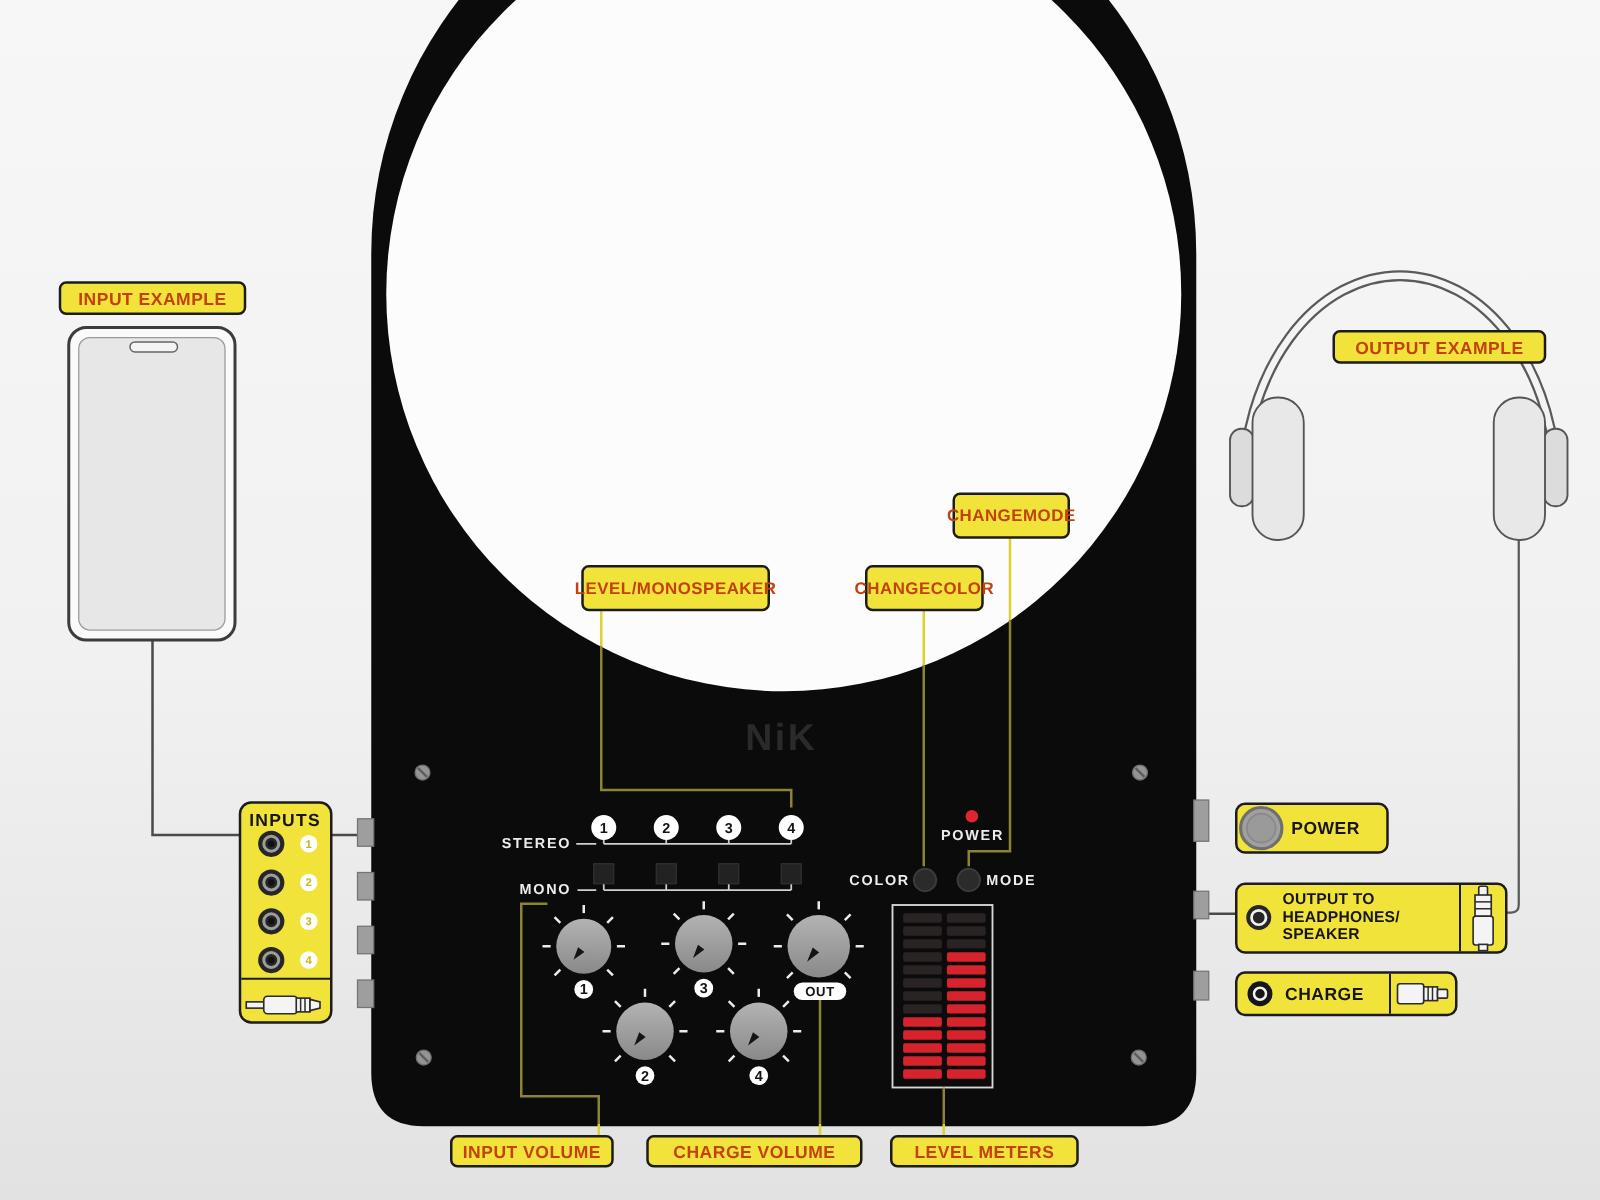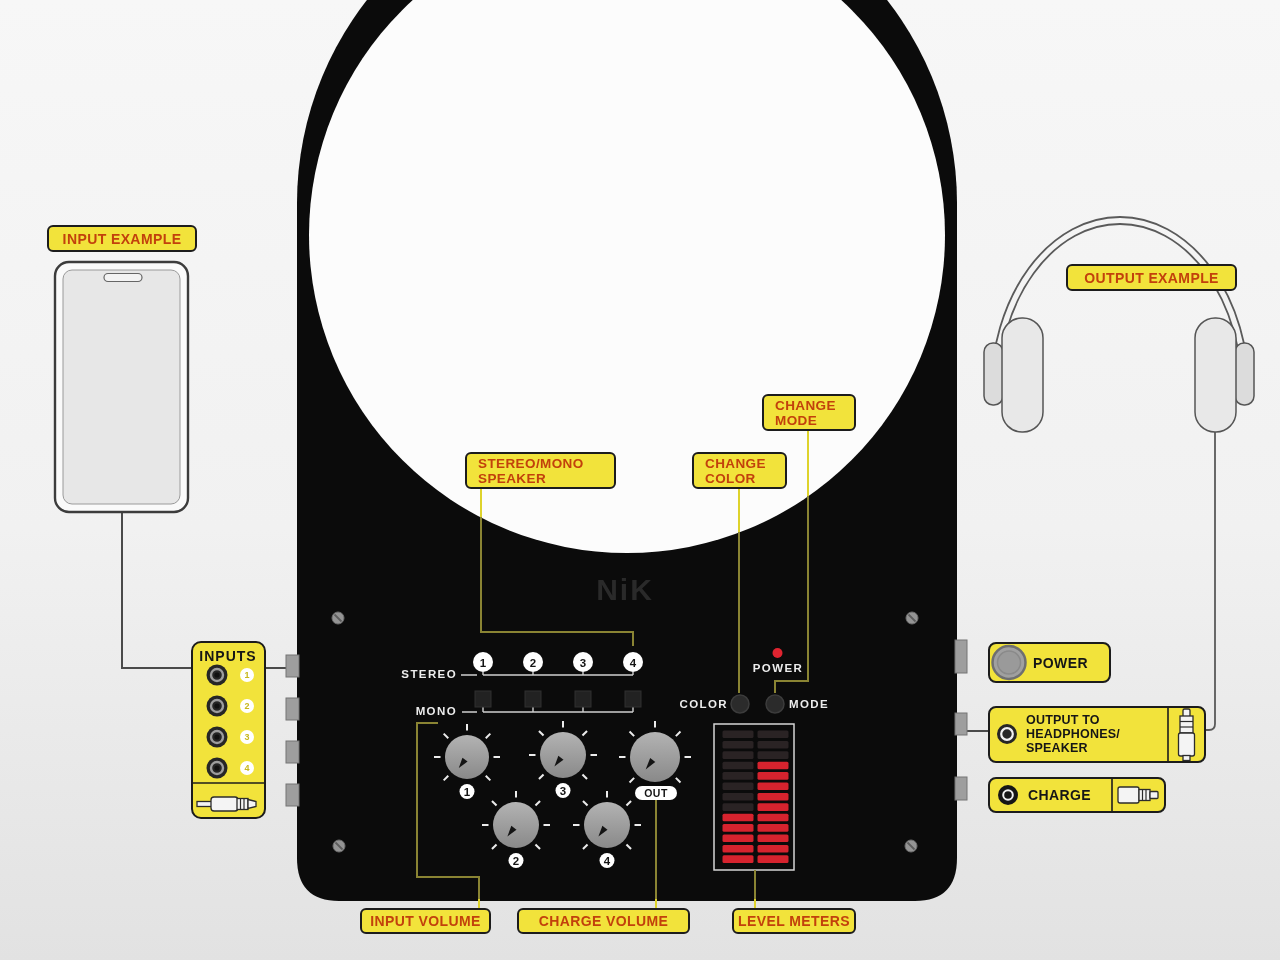--- a/index.html
+++ b/index.html
@@ -4,21 +4,21 @@
 <style>
   html,body{margin:0;padding:0;}
   body{font-family:"Liberation Sans",sans-serif;}
   #stage{position:relative;width:1280px;height:960px;overflow:hidden;
          background:linear-gradient(180deg,#f7f7f7 0%,#f1f1f1 55%,#e2e2e2 100%);}
   #art{position:absolute;left:0;top:0;}
   .label{position:absolute;box-sizing:border-box;background:var(--yellow,#f2e33b);
          border:2px solid var(--label-border,#1c1c1c);border-radius:6px;color:#c2410c;
          font-weight:bold;font-size:14px;letter-spacing:.4px;
          display:flex;align-items:center;justify-content:center;white-space:nowrap;}
-  .label.multi{flex-direction:column;align-items:flex-start;justify-content:center;
+  .label.multi{align-items:center;justify-content:center;
          padding:2px 11px;font-size:13.5px;line-height:15px;}
   
   text{font-family:"Liberation Sans",sans-serif;}
   .devtext{fill:#ededed;font-size:11.5px;font-weight:bold;letter-spacing:1.4px;}
   .numbadge{fill:#141414;font-size:11.5px;font-weight:bold;}
   .jackno{fill:#c7b71c;font-size:9px;font-weight:bold;}
   .brand{fill:#2a2a2a;font-size:30px;font-weight:900;letter-spacing:2px;}
   .paneltitle{fill:#161616;font-size:14px;font-weight:bold;letter-spacing:1px;}
   .boxtext{fill:#161616;font-size:14px;font-weight:bold;letter-spacing:.4px;}
   .boxtext-sm{fill:#161616;font-size:12.5px;font-weight:bold;letter-spacing:.2px;}
@@ -324,21 +324,21 @@
 
 <div class="label" style="left:47px;top:225px;width:150px;height:27px;">
   <span>INPUT EXAMPLE</span>
 </div>
 
 <div class="label" style="left:1030px;top:264px;width:171px;height:27px;margin-left:36px;">
   <span>OUTPUT EXAMPLE</span>
 </div>
 
 <div class="label multi" style="left:465px;top:452px;width:151px;height:37px;">
-  <span>STEREO/MONO</span>
+  <span>LEVEL/MONO</span>
   <span>SPEAKER</span>
 </div>
 
 <div class="label multi" style="left:692px;top:452px;width:95px;height:37px;">
   <span>CHANGE</span>
   <span>COLOR</span>
 </div>
 
 <div class="label multi" style="left:762px;top:394px;width:94px;height:37px;">
   <span>CHANGE</span>
@@ -346,17 +346,17 @@
 </div>
 
 <div class="label" style="left:360px;top:908px;width:131px;height:26px;">
   <span>INPUT VOLUME</span>
 </div>
 
 <div class="label" style="left:517px;top:908px;width:173px;height:26px;">
   <span>CHARGE VOLUME</span>
 </div>
 
-<div class="label" style="left:732px;top:908px;width:124px;height:26px;">
+<div class="label" style="left:712px;top:908px;width:151px;height:26px;">
   <span>LEVEL METERS</span>
 </div>
 
 </div>
 
 </body></html>

